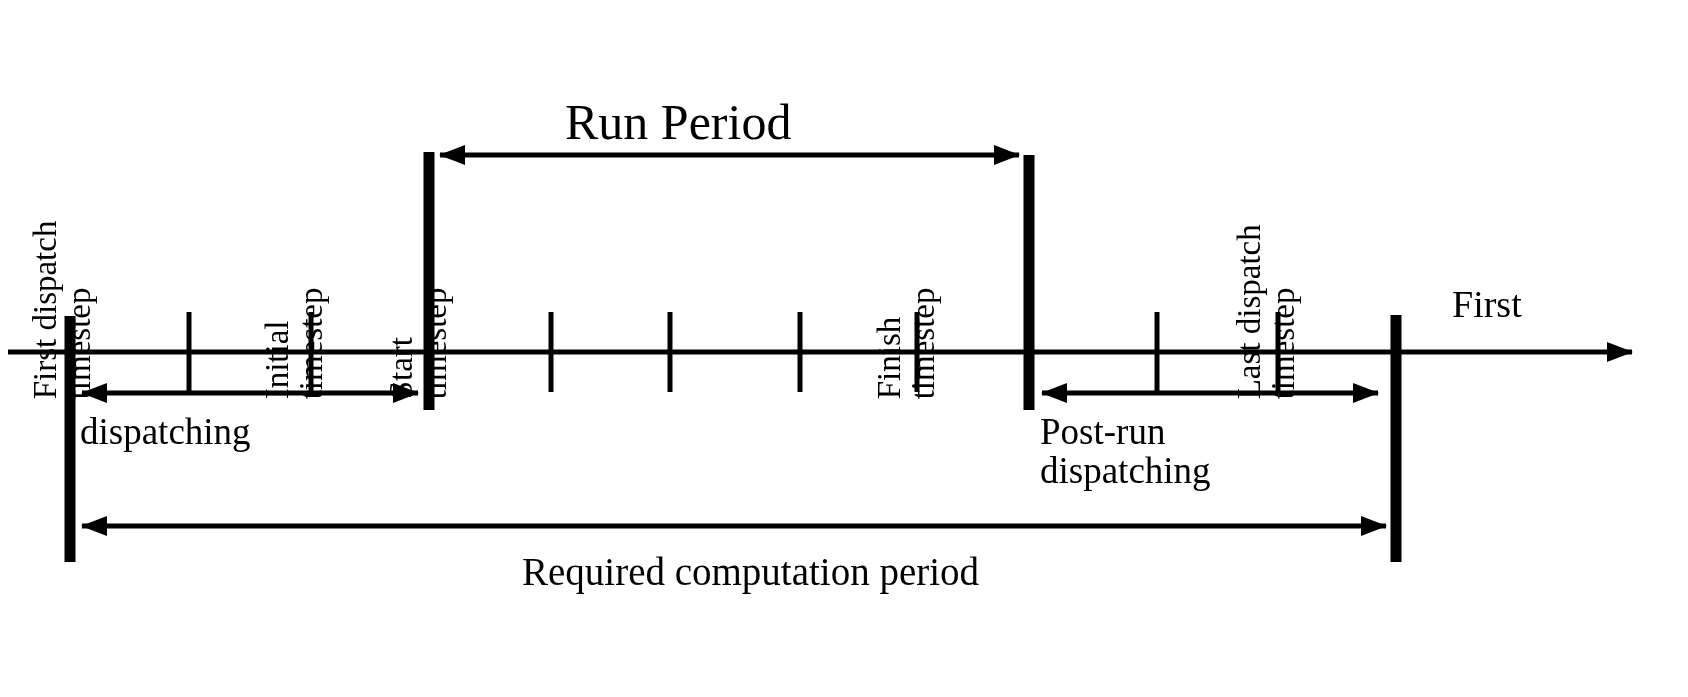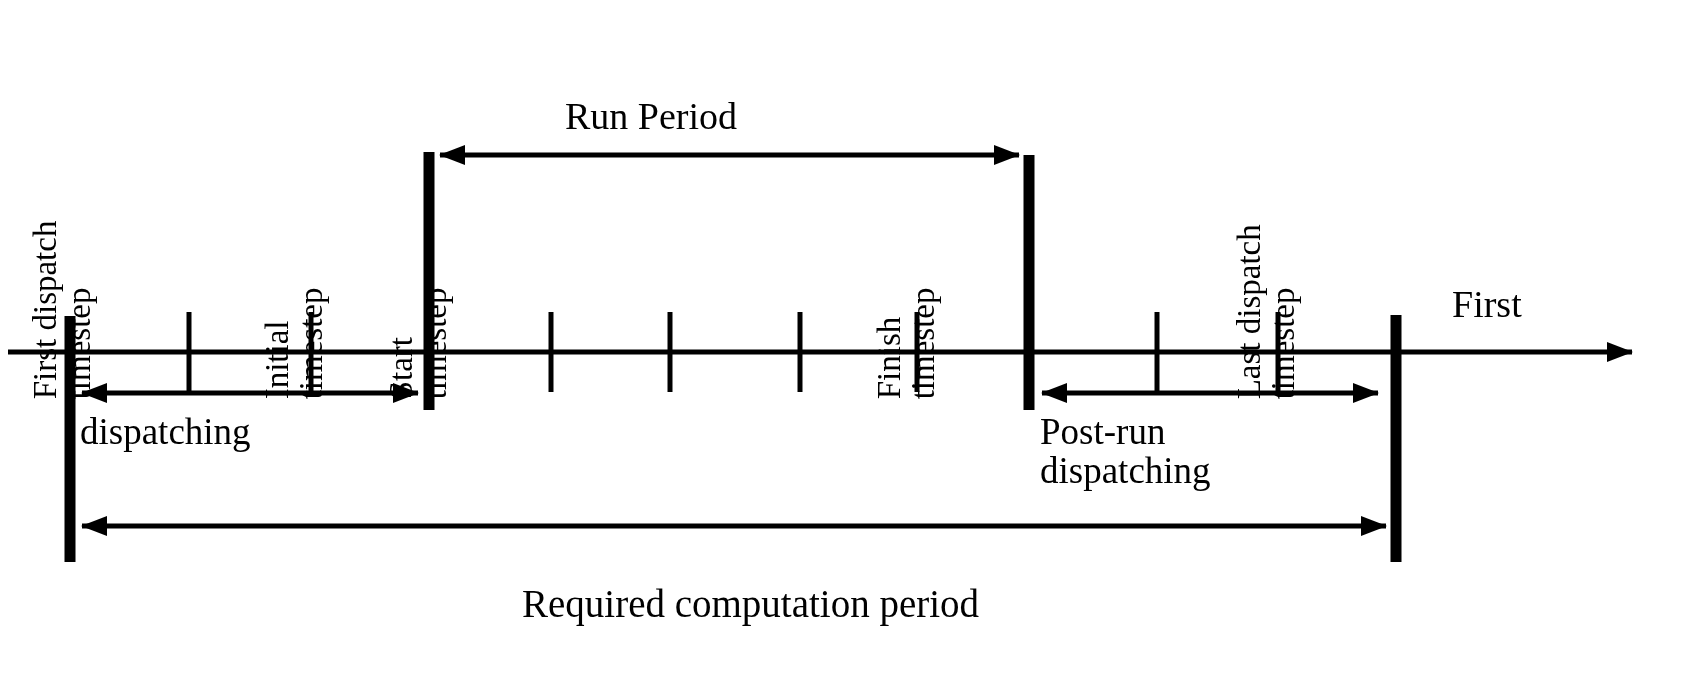--- a/index.html
+++ b/index.html
@@ -127,28 +127,28 @@
   <div class="vlbl" style="left:940px; top:332px;">
     <span class="vline">Finish</span>
     <span class="vline">timestep</span>
   </div>
 
   <div class="vlbl" style="left:1300px; top:332px;">
     <span class="vline">Last dispatch</span>
     <span class="vline">timestep</span>
   </div>
 
-  <div class="lbl hlbl" style="left:565px; top:96px; font-size:38px;">Run Period</div>
+  <div class="lbl hlbl" style="left:565px; top:96px; font-size:50px;">Run Period</div>
 
   <div class="lbl hlbl" style="left:1452px; top:284px; font-size:38px;">First</div>
 
   <div class="lbl hlbl" style="left:80px; top:412px; font-size:37px;">
     <span class="hline">dispatching</span>
   </div>
 
   <div class="lbl hlbl" style="left:1040px; top:412px; font-size:37px;">
     <span class="hline">Post-run</span>
     <span class="hline">dispatching</span>
   </div>
 
-  <div class="lbl caption-big" style="left:522px; top:551px; font-size:39px;margin-top:32px;">Required computation period</div>
+  <div class="lbl caption-big" style="left:522px; top:551px; font-size:39px;">Required computation period</div>
 
 </div>
 
 </body></html>

